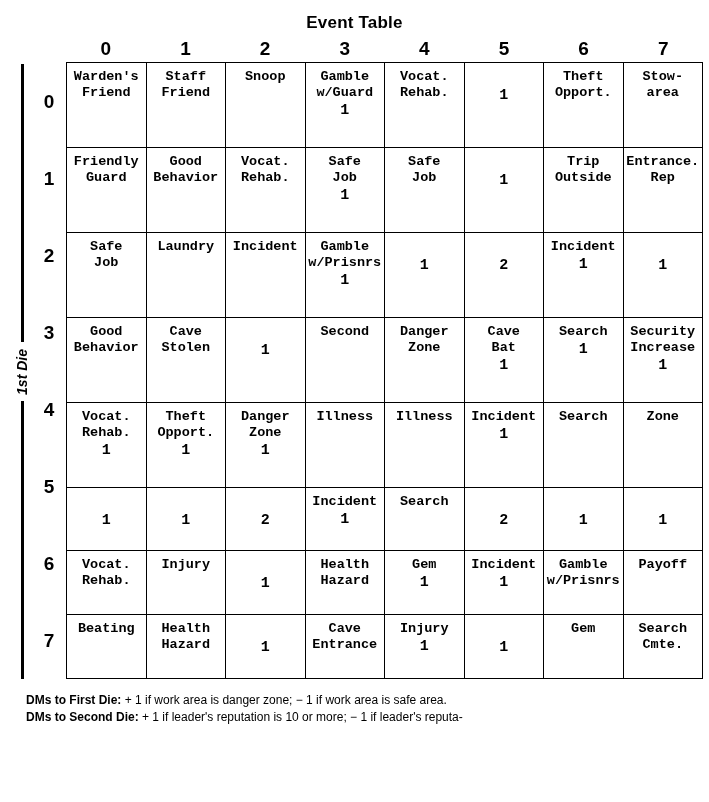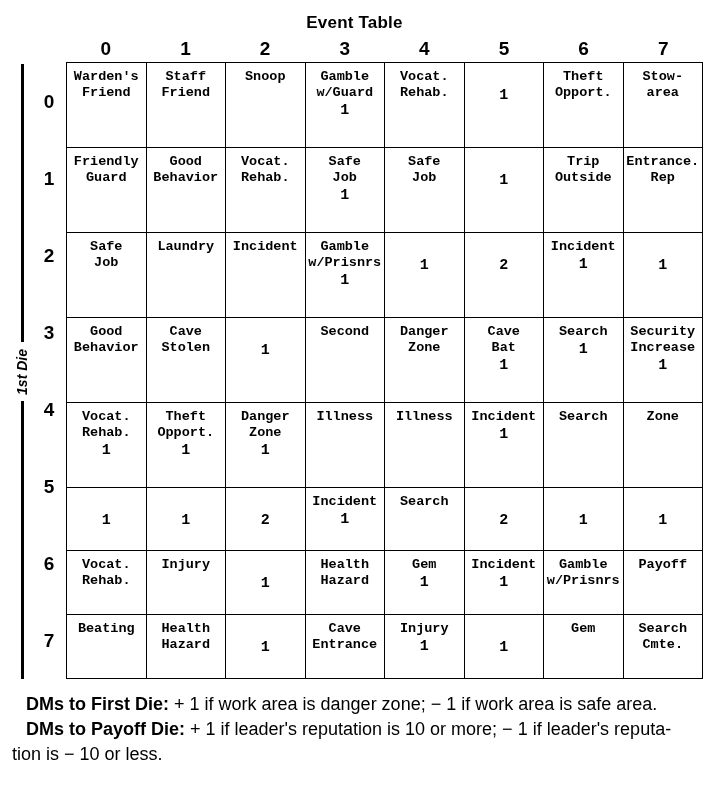--- a/index.html
+++ b/index.html
@@ -155,21 +155,21 @@
   td.num-only {
     vertical-align: middle;
   }
   td.num-only .mod {
     margin-top: 18px;
   }
 
   
   .footer {
     padding: 6px 8px 0 12px;
-    font-size: 18px;
+    font-size: 12px;
     line-height: 1.32;
   }
   .footer p {
     margin: 0 0 1px 0;
     text-indent: 0;
   }
   .footer .lead {
     font-weight: bold;
   }
   .footer .line1 { padding-left: 14px; }
@@ -468,17 +468,16 @@
 Cmte.</span>
             </td>
           </tr>
         </tbody>
     </table>
 
   </div>
 
   <div class="footer">
     <p class="line1"><span class="lead">DMs to First Die:</span><span> + 1 if work area is danger zone; − 1 if work area is safe area.</span></p>
-    <p class="line2"><span class="lead">DMs to Payoff Die:</span><span> + 1 if leader's reputation is 10 or more; − 1 if leader's reputa-</span></p>
-    <p class="line3">tion is  − 10 or less.</p>
+    <p class="line2"><span class="lead">DMs to Second Die:</span><span> + 1 if leader's reputation is 10 or more; − 1 if leader's reputa-</span></p>
   </div>
 
 </div>
 
 </body></html>

